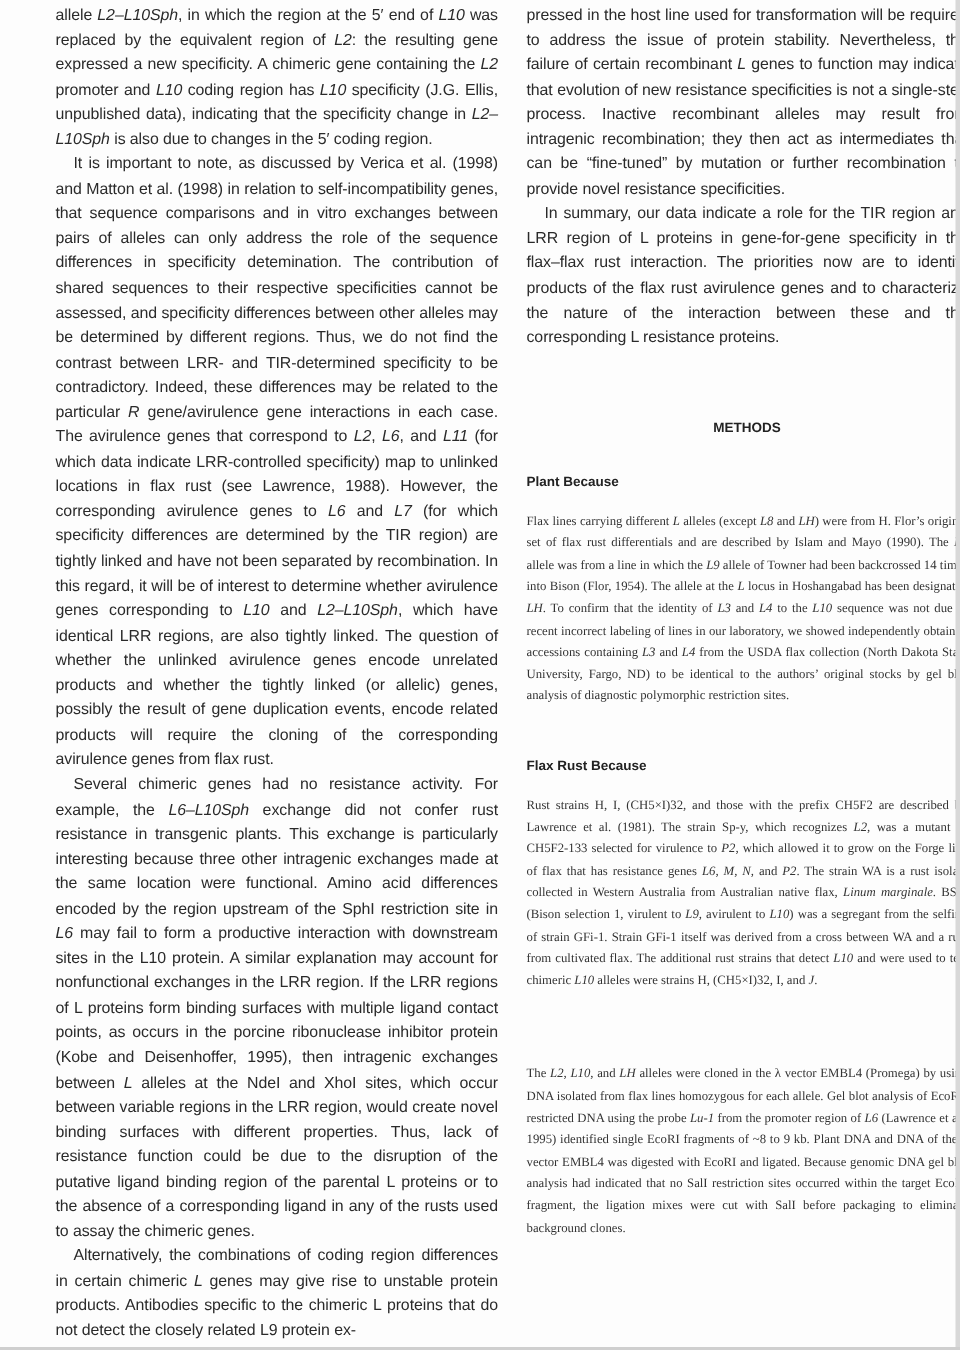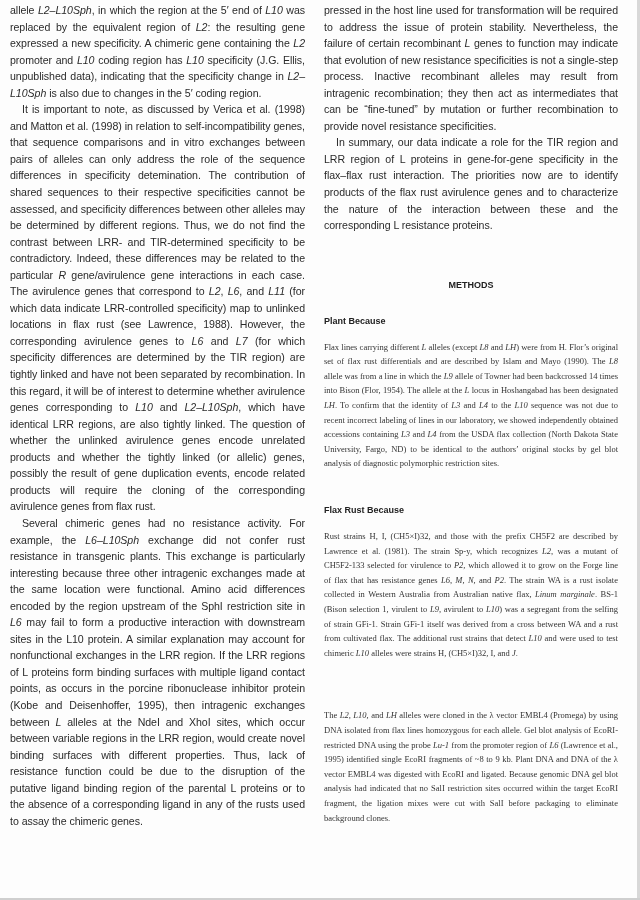--- a/index.html
+++ b/index.html
@@ -1,18 +1,18 @@
 <!DOCTYPE html>
 <html><head>
 <meta charset="utf-8">
 <style>
   html, body { margin:0; padding:0; background:#ffffff; }
   body { width:640px; height:900px; overflow:hidden; position:relative; color:#2a2a2a; }
   .page { position:absolute; left:0; top:0; width:640px; height:900px; background:#fdfdfd; }
-  .col { position:absolute; top:2px; }
+  .col { position:absolute; top:2px;margin-left:27px; }
   .col-left { left:10px; width:295px; }
   .col-right { left:324px; width:294px; }
   .p {
     font-family:"Liberation Sans", sans-serif;
     font-size:10.6px; line-height:16.55px; text-align:justify; margin:0;
     letter-spacing:-0.05px;
   }
   .p.indent { text-indent:12px; }
   .m {
     font-family:Liberation Serif, serif;
@@ -33,20 +33,21 @@
 </style>
 </head>
 <body>
 
 <div class="page">
 
   <div class="col col-left">
     <p class="p">allele <i>L2–L10Sph</i>, in which the region at the 5′ end of <i>L10</i> was replaced by the equivalent region of <i>L2</i>: the resulting gene expressed a new specificity. A chimeric gene containing the <i>L2</i> promoter and <i>L10</i> coding region has <i>L10</i> specificity (J.G. Ellis, unpublished data), indicating that the specificity change in <i>L2–L10Sph</i> is also due to changes in the 5′ coding region.</p>
     <p class="p indent">It is important to note, as discussed by Verica et al. (1998) and Matton et al. (1998) in relation to self-incompatibility genes, that sequence comparisons and in vitro exchanges between pairs of alleles can only address the role of the sequence differences in specificity detemination. The contribution of shared sequences to their respective specificities cannot be assessed, and specificity differences between other alleles may be determined by different regions. Thus, we do not find the contrast between LRR- and TIR-determined specificity to be contradictory. Indeed, these differences may be related to the particular <i>R</i> gene/avirulence gene interactions in each case. The avirulence genes that correspond to <i>L2</i>, <i>L6</i>, and <i>L11</i> (for which data indicate LRR-controlled specificity) map to unlinked locations in flax rust (see Lawrence, 1988). However, the corresponding avirulence genes to <i>L6</i> and <i>L7</i> (for which specificity differences are determined by the TIR region) are tightly linked and have not been separated by recombination. In this regard, it will be of interest to determine whether avirulence genes corresponding to <i>L10</i> and <i>L2–L10Sph</i>, which have identical LRR regions, are also tightly linked. The question of whether the unlinked avirulence genes encode unrelated products and whether the tightly linked (or allelic) genes, possibly the result of gene duplication events, encode related products will require the cloning of the corresponding avirulence genes from flax rust.</p>
     <p class="p indent">Several chimeric genes had no resistance activity. For example, the <i>L6–L10Sph</i> exchange did not confer rust resistance in transgenic plants. This exchange is particularly interesting because three other intragenic exchanges made at the same location were functional. Amino acid differences encoded by the region upstream of the SphI restriction site in <i>L6</i> may fail to form a productive interaction with downstream sites in the L10 protein. A similar explanation may account for nonfunctional exchanges in the LRR region. If the LRR regions of L proteins form binding surfaces with multiple ligand contact points, as occurs in the porcine ribonuclease inhibitor protein (Kobe and Deisenhoffer, 1995), then intragenic exchanges between <i>L</i> alleles at the NdeI and XhoI sites, which occur between variable regions in the LRR region, would create novel binding surfaces with different properties. Thus, lack of resistance function could be due to the disruption of the putative ligand binding region of the parental L proteins or to the absence of a corresponding ligand in any of the rusts used to assay the chimeric genes.</p>
+    <p class="p indent">Alternatively, the combinations of coding region differences in certain chimeric <i>L</i> genes may give rise to unstable protein products. Antibodies specific to the chimeric L proteins that do not detect the closely related L9 protein ex-</p>
   </div>
 
   <div class="col col-right">
     <p class="p">pressed in the host line used for transformation will be required to address the issue of protein stability. Nevertheless, the failure of certain recombinant <i>L</i> genes to function may indicate that evolution of new resistance specificities is not a single-step process. Inactive recombinant alleles may result from intragenic recombination; they then act as intermediates that can be “fine-tuned” by mutation or further recombination to provide novel resistance specificities.</p>
     <p class="p indent">In summary, our data indicate a role for the TIR region and LRR region of L proteins in gene-for-gene specificity in the flax–flax rust interaction. The priorities now are to identify products of the flax rust avirulence genes and to characterize the nature of the interaction between these and the corresponding L resistance proteins.</p>
 
     <div style="height:46px"></div>
     <h2 class="section-head">METHODS</h2>
 
     <div style="height:26px"></div>

